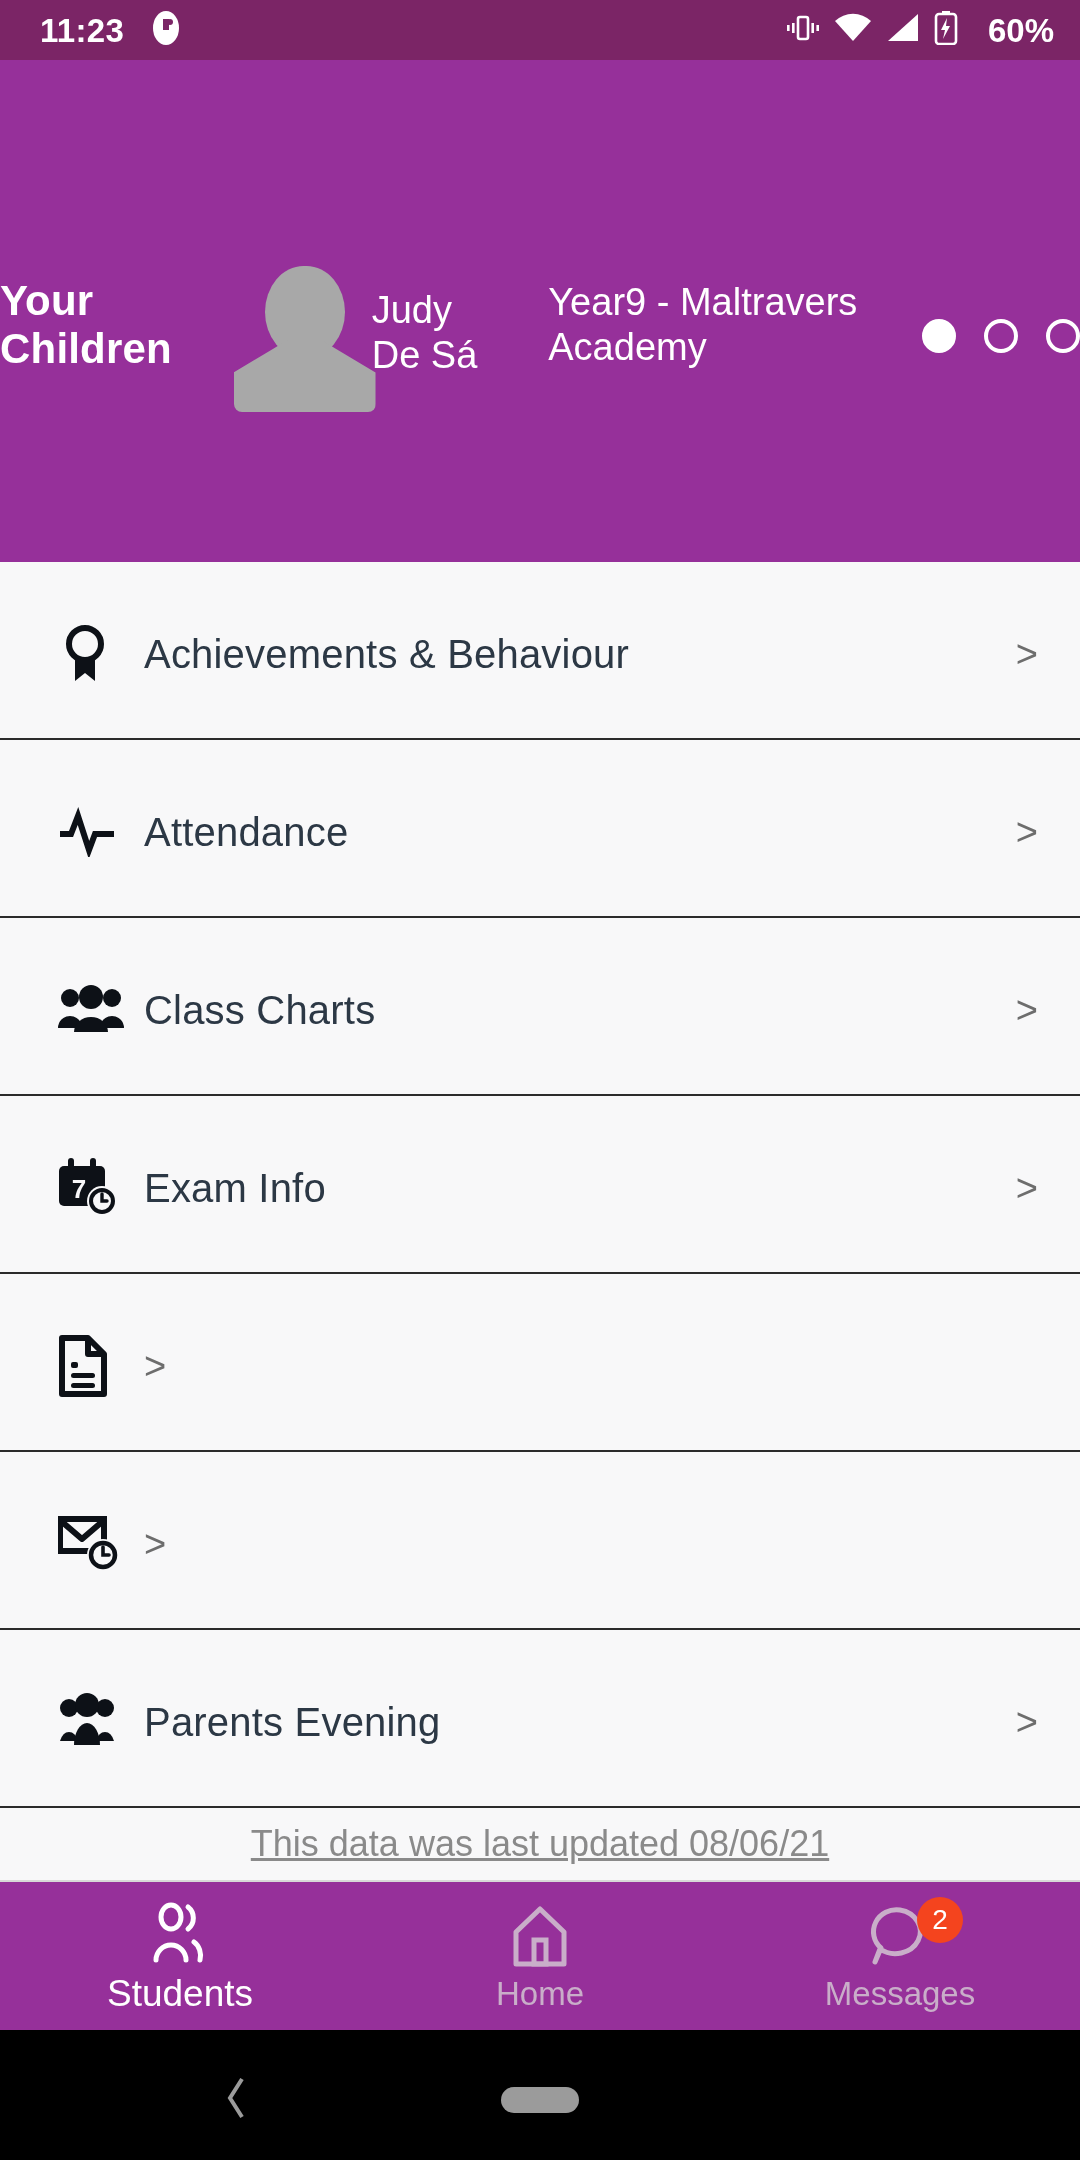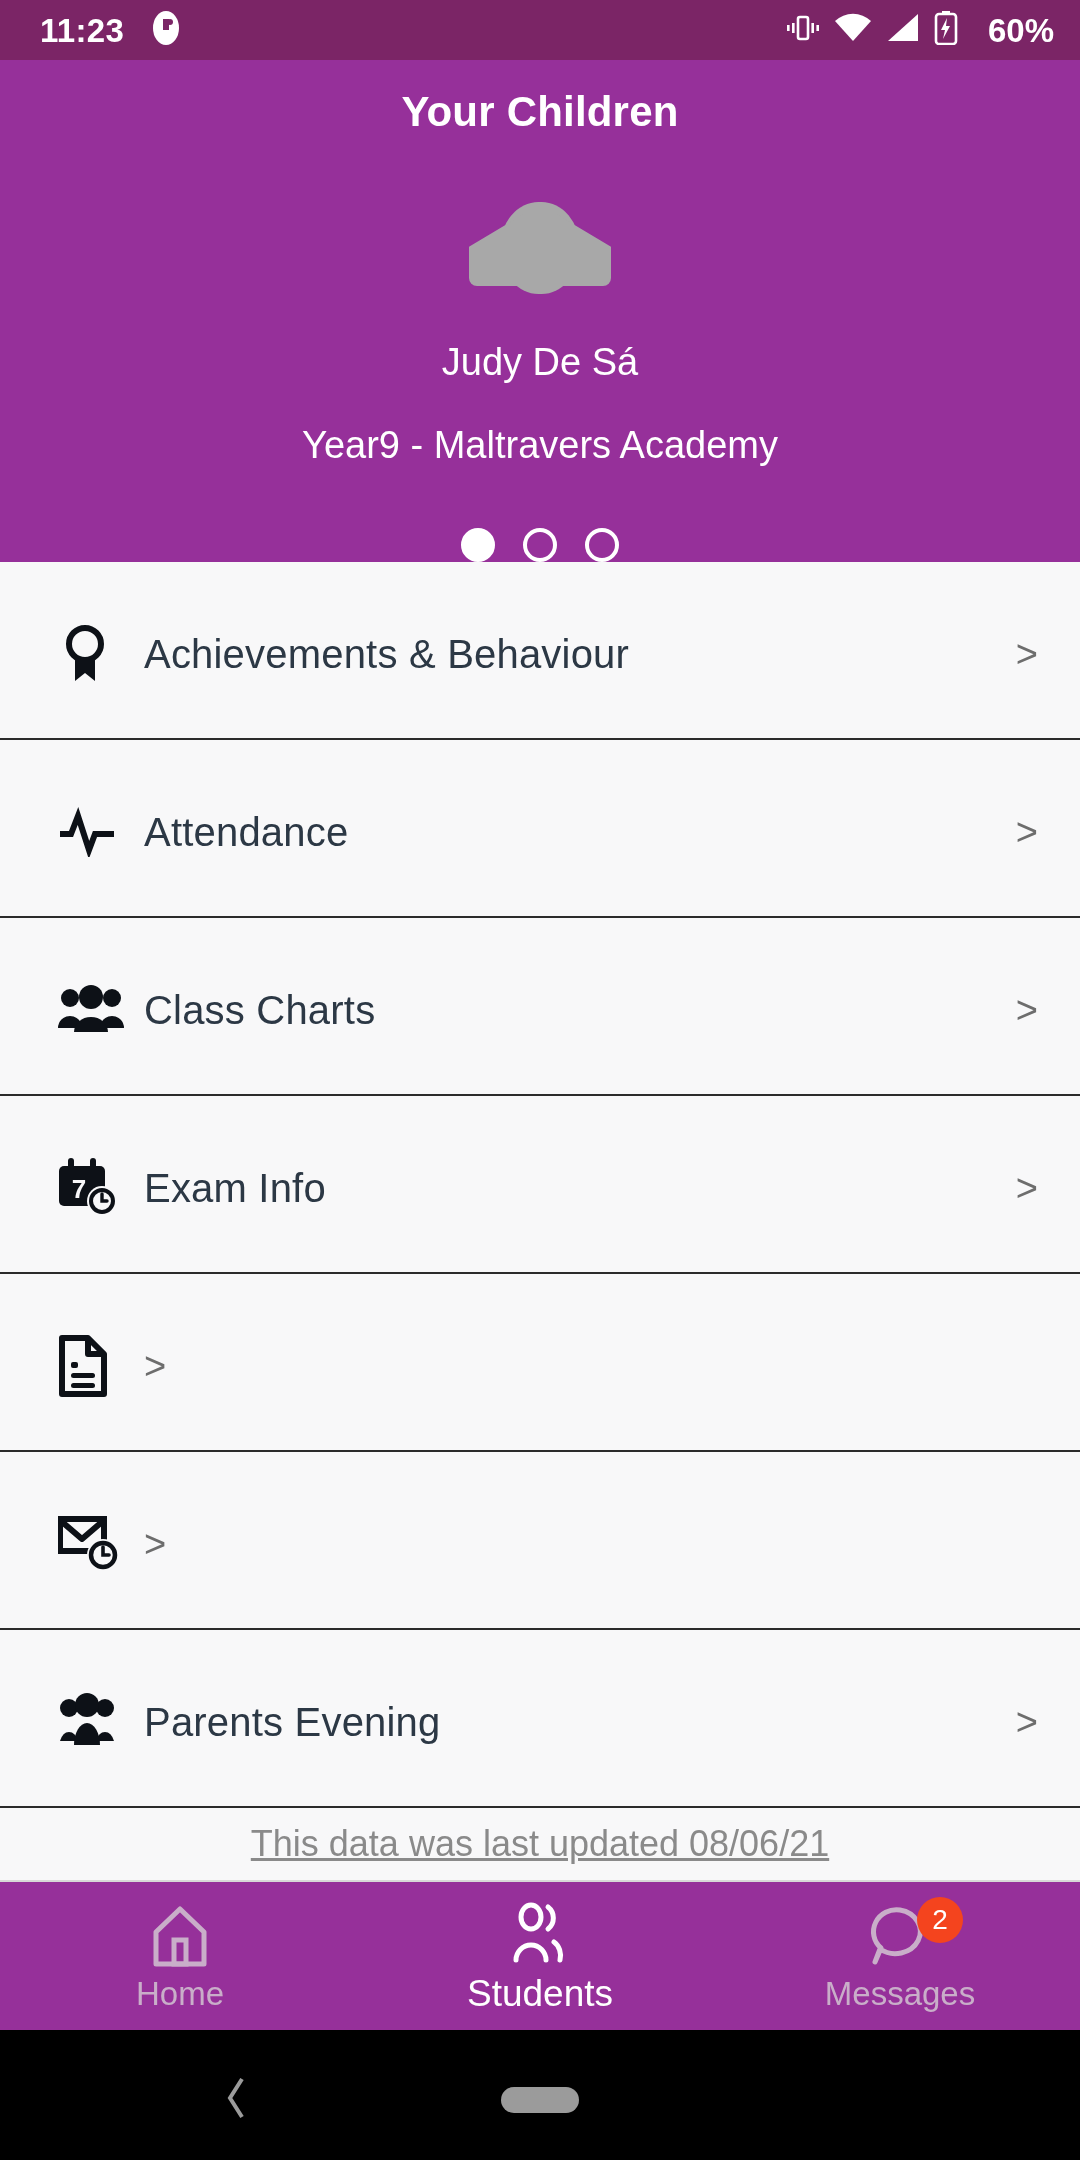--- a/index.html
+++ b/index.html
@@ -20,21 +20,21 @@
   .sb-left { display:flex; align-items:center; gap:26px; }
   .sb-time { font-size:33px; font-weight:600; letter-spacing:.3px; line-height:1; }
   .sb-right { display:flex; align-items:center; gap:14px; }
   .sb-pct { font-size:33px; font-weight:600; line-height:1; margin-left:16px; }
   .sb-ico { display:block; }
 
   
   .header {
     background:#96309a; color:#fff;
     height:502px;
-    display:flex; flex-direction:column; align-items:center;
+    display:flex; flex-direction:row; align-items:center;
     padding-top:28px;
     gap:38px;
   }
   .header-title {
     font-size:42px; font-weight:700; letter-spacing:.2px;
   }
   .avatar { margin-top:28px; width:142px; height:146px; position:relative; }
   .avatar-head {
     position:absolute; left:31px; top:0; width:80px; height:92px;
     background:#a8a8a8; border-radius:50%/52%;
@@ -263,44 +263,44 @@
       <span class="row-label">Parents Evening</span>
       <span class="row-chevron">&gt;</span>
     </div>
 
   </div>
 
   <div class="updated">This data was last updated 08/06/21</div>
 
   <div class="bottomnav">
 
-    <div class="nav-item">
-      <span class="nav-icon-wrap">
-        <svg width="64" height="66" viewBox="0 0 64 66">
-            <path d="M8 28 L32 5 L56 28 V60 H8 Z" fill="none" stroke="#c9aec9" stroke-width="5" stroke-linejoin="round"></path>
-            <rect x="26" y="36" width="12" height="24" fill="none" stroke="#c9aec9" stroke-width="5"></rect>
-          </svg>
-      </span>
-      <span class="nav-label">Home</span>
-    </div>
-
     <div class="nav-item active">
       <span class="nav-icon-wrap">
         <svg width="72" height="66" viewBox="0 0 72 66">
           <ellipse cx="27" cy="15" rx="10" ry="12" fill="none" stroke="#ffffff" stroke-width="5"></ellipse>
           <path d="M12 58 a15 15 0 0 1 30 0" fill="none" stroke="#ffffff" stroke-width="5" stroke-linecap="round"></path>
           <path d="M44 5 a14 14 0 0 1 0 22" fill="none" stroke="#ffffff" stroke-width="5" stroke-linecap="round"></path>
           <path d="M50 40 a14 16 0 0 1 6 18" fill="none" stroke="#ffffff" stroke-width="5" stroke-linecap="round"></path>
         </svg>
       </span>
       <span class="nav-label">Students</span>
     </div>
 
     <div class="nav-item">
       <span class="nav-icon-wrap">
+        <svg width="64" height="66" viewBox="0 0 64 66">
+            <path d="M8 28 L32 5 L56 28 V60 H8 Z" fill="none" stroke="#c9aec9" stroke-width="5" stroke-linejoin="round"></path>
+            <rect x="26" y="36" width="12" height="24" fill="none" stroke="#c9aec9" stroke-width="5"></rect>
+          </svg>
+      </span>
+      <span class="nav-label">Home</span>
+    </div>
+
+    <div class="nav-item">
+      <span class="nav-icon-wrap">
         <svg width="66" height="66" viewBox="0 0 66 66">
             <path d="M33 6 a25 22 0 1 1 -20 39 L8 58 L14 44 A23 22 0 0 1 33 6 Z" fill="none" stroke="#c9aec9" stroke-width="5" stroke-linejoin="round"></path>
           </svg>
         <span class="badge">2</span>
       </span>
       <span class="nav-label">Messages</span>
     </div>
 
   </div>
 

